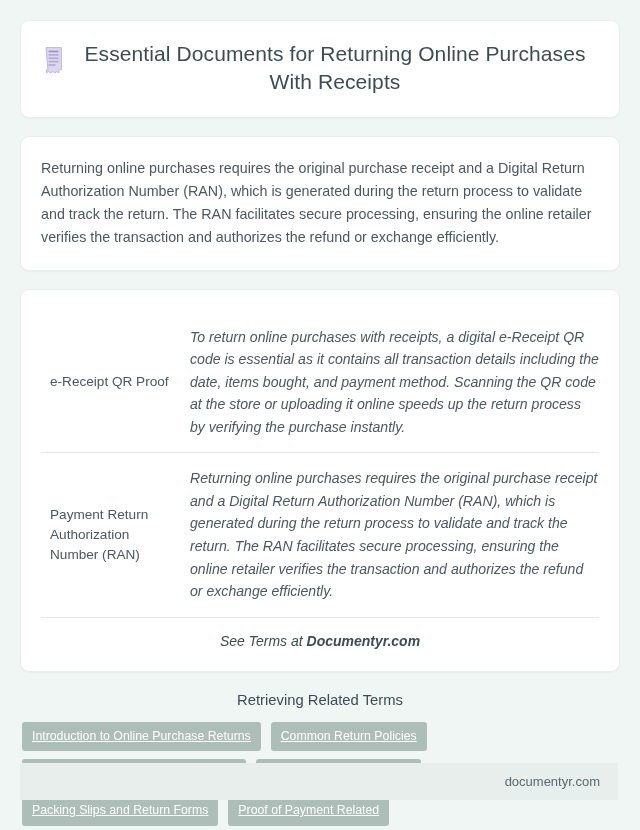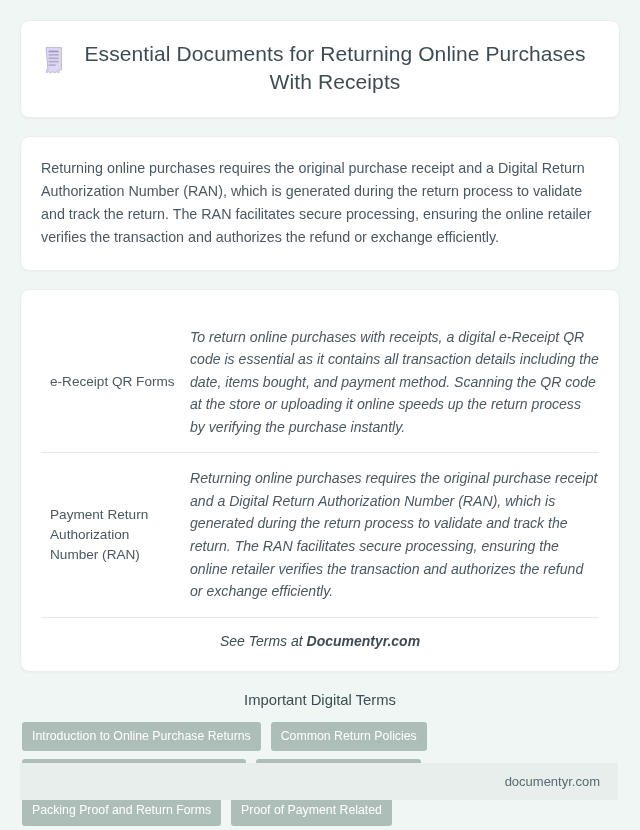--- a/index.html
+++ b/index.html
@@ -143,20 +143,21 @@
   }
   .chip {
     background: #adbdb8;
     color: #ffffff;
     font-size: 12.3px;
     line-height: 1;
     padding: 8px 10px 9px 10px;
     border-radius: 3px;
     white-space: nowrap;
     box-sizing: border-box;
+    text-decoration: underline;
   }
 
   
   .site-footer {
     position: absolute;
     left: 20px;
     right: 22px;
     top: 763px;
     height: 37px;
     background: #e7eeeb;
@@ -193,43 +194,43 @@
   </div>
 
   <div class="card desc-card">
     <p class="desc-text">Returning online purchases requires the original purchase receipt and a Digital Return Authorization Number (RAN), which is generated during the return process to validate and track the return. The RAN facilitates secure processing, ensuring the online retailer verifies the transaction and authorizes the refund or exchange efficiently.</p>
   </div>
 
   <div class="card table-card">
     <table class="doc-table">
       <tbody>
         <tr>
-          <td class="col-term">e-Receipt QR Forms</td>
+          <td class="col-term">e-Receipt QR Proof</td>
           <td class="col-desc">To return online purchases with receipts, a digital e-Receipt QR code is essential as it contains all transaction details including the date, items bought, and payment method. Scanning the QR code at the store or uploading it online speeds up the return process by verifying the purchase instantly.</td>
         </tr>
         <tr>
           <td class="col-term">Payment Return Authorization Number (RAN)</td>
           <td class="col-desc">Returning online purchases requires the original purchase receipt and a Digital Return Authorization Number (RAN), which is generated during the return process to validate and track the return. The RAN facilitates secure processing, ensuring the online retailer verifies the transaction and authorizes the refund or exchange efficiently.</td>
         </tr>
       </tbody>
     </table>
 
     <div class="see-more">
       <span>See Terms at </span><b>Documentyr.com</b>
     </div>
   </div>
 
   <div class="related-section">
-    <h2 class="related-heading">Important Digital Terms</h2>
+    <h2 class="related-heading">Retrieving Related Terms</h2>
     <div class="chip-wrap">
       <span class="chip">Introduction to Online Purchase Returns</span>
       <span class="chip">Common Return Policies</span>
       <span class="chip">Key Documents Required for Returns</span>
       <span class="chip">Retrieving Digital Receipts</span>
-      <span class="chip">Packing Proof and Return Forms</span>
+      <span class="chip">Packing Slips and Return Forms</span>
       <span class="chip">Proof of Payment Related</span>
 
     </div>
   </div>
 
   <div class="site-footer">
     <span class="footer-url">documentyr.com</span>
   </div>
 
 </div>

